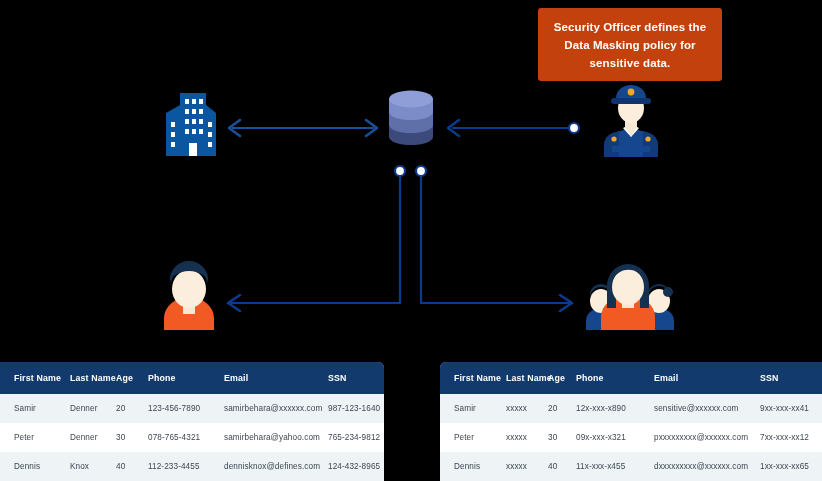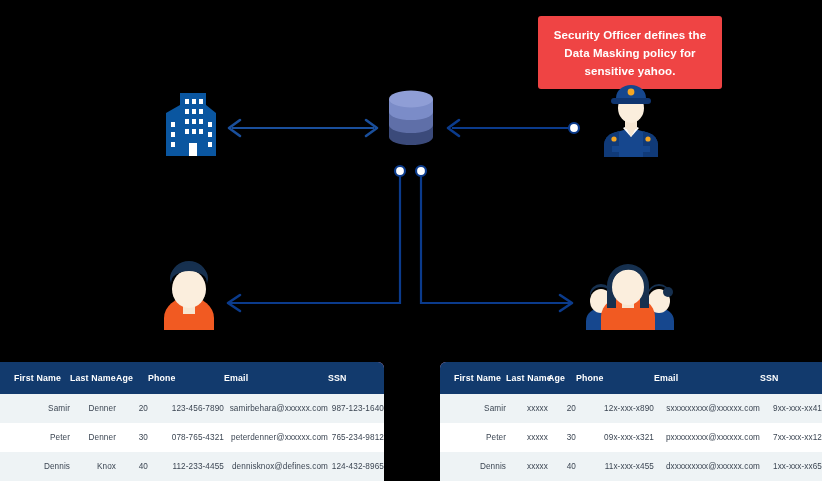--- a/index.html
+++ b/index.html
@@ -7,22 +7,22 @@
     width:822px;height:481px;
     background:#000000;
     font-family:"Liberation Sans", sans-serif;
     overflow:hidden;
     position:relative;
   }
   #stage{position:absolute;left:0;top:0;width:822px;height:481px;}
 
   
   .callout{
-    position:absolute;left:538px;top:16px;width:184px;height:73px;
-    background:#ef4444;border-radius:3px;
+    position:absolute;left:538px;top:8px;width:184px;height:73px;
+    background:#c2410c;border-radius:3px;
     display:flex;align-items:center;justify-content:center;
     box-sizing:border-box;padding:6px 10px;
   }
   .callout-text{
     color:#ffffff;font-size:11.5px;line-height:18px;font-weight:bold;
     text-align:center;letter-spacing:.1px;
   }
 
   
   .diagram{position:absolute;left:0;top:0;width:822px;height:360px;}
@@ -37,21 +37,21 @@
   .table-right{left:440px;top:362px;width:382px;height:119px;border-radius:6px 0 0 0;}
 
   table{border-collapse:collapse;width:100%;table-layout:fixed;}
   thead th{
     background:#123a6d;color:#ffffff;
     font-size:8.8px;font-weight:bold;text-align:left;
     padding:11px 0 11px 0;letter-spacing:.15px;
     white-space:nowrap;
   }
   tbody td{
-    color:#3c4653;font-size:8.2px;text-align:right;
+    color:#3c4653;font-size:8.2px;text-align:left;
     padding:10px 0 10px 0;white-space:nowrap;letter-spacing:.1px;
   }
   tbody tr:nth-child(odd){background:#eef3f5;}
   tbody tr:nth-child(even){background:#ffffff;}
 
   
   .table-left th:nth-child(1),.table-left td:nth-child(1){width:56px;padding-left:14px;}
   .table-left th:nth-child(2),.table-left td:nth-child(2){width:46px;}
   .table-left th:nth-child(3),.table-left td:nth-child(3){width:32px;}
   .table-left th:nth-child(4),.table-left td:nth-child(4){width:76px;}
@@ -68,21 +68,21 @@
 </style>
 </head>
 <body>
 
 <div id="stage">
 
   <div class="callout">
     <div class="callout-text">
       <span>Security Officer defines the</span><br>
       <span>Data Masking policy for</span><br>
-      <span>sensitive yahoo.</span>
+      <span>sensitive data.</span>
     </div>
   </div>
 
   <svg class="diagram" viewBox="0 0 822 360">
 
     <g>
       <line x1="232" y1="128" x2="374" y2="128" stroke="#1a4f9c" stroke-width="2.2"></line>
       <polyline points="240,120 229,128 240,136" fill="none" stroke="#1a4f9c" stroke-width="2.6" stroke-linecap="round" stroke-linejoin="round"></polyline>
       <polyline points="366,120 377,128 366,136" fill="none" stroke="#1a4f9c" stroke-width="2.6" stroke-linecap="round" stroke-linejoin="round"></polyline>
     </g>
@@ -236,21 +236,21 @@
           <td>20</td>
           <td>123-456-7890</td>
           <td>samirbehara@xxxxxx.com</td>
           <td>987-123-1640</td>
         </tr>
         <tr>
           <td>Peter</td>
           <td>Denner</td>
           <td>30</td>
           <td>078-765-4321</td>
-          <td>peterdenner@xxxxxx.com</td>
+          <td>samirbehara@yahoo.com</td>
           <td>765-234-9812</td>
         </tr>
         <tr>
           <td>Dennis</td>
           <td>Knox</td>
           <td>40</td>
           <td>112-233-4455</td>
           <td>dennisknox@defines.com</td>
           <td>124-432-8965</td>
         </tr>
@@ -269,21 +269,21 @@
           <th>Email</th>
           <th>SSN</th>
         </tr>
       </thead>
       <tbody>
         <tr>
           <td>Samir</td>
           <td>xxxxx</td>
           <td>20</td>
           <td>12x-xxx-x890</td>
-          <td>sxxxxxxxxx@xxxxxx.com</td>
+          <td>sensitive@xxxxxx.com</td>
           <td>9xx-xxx-xx41</td>
         </tr>
         <tr>
           <td>Peter</td>
           <td>xxxxx</td>
           <td>30</td>
           <td>09x-xxx-x321</td>
           <td>pxxxxxxxxx@xxxxxx.com</td>
           <td>7xx-xxx-xx12</td>
         </tr>

